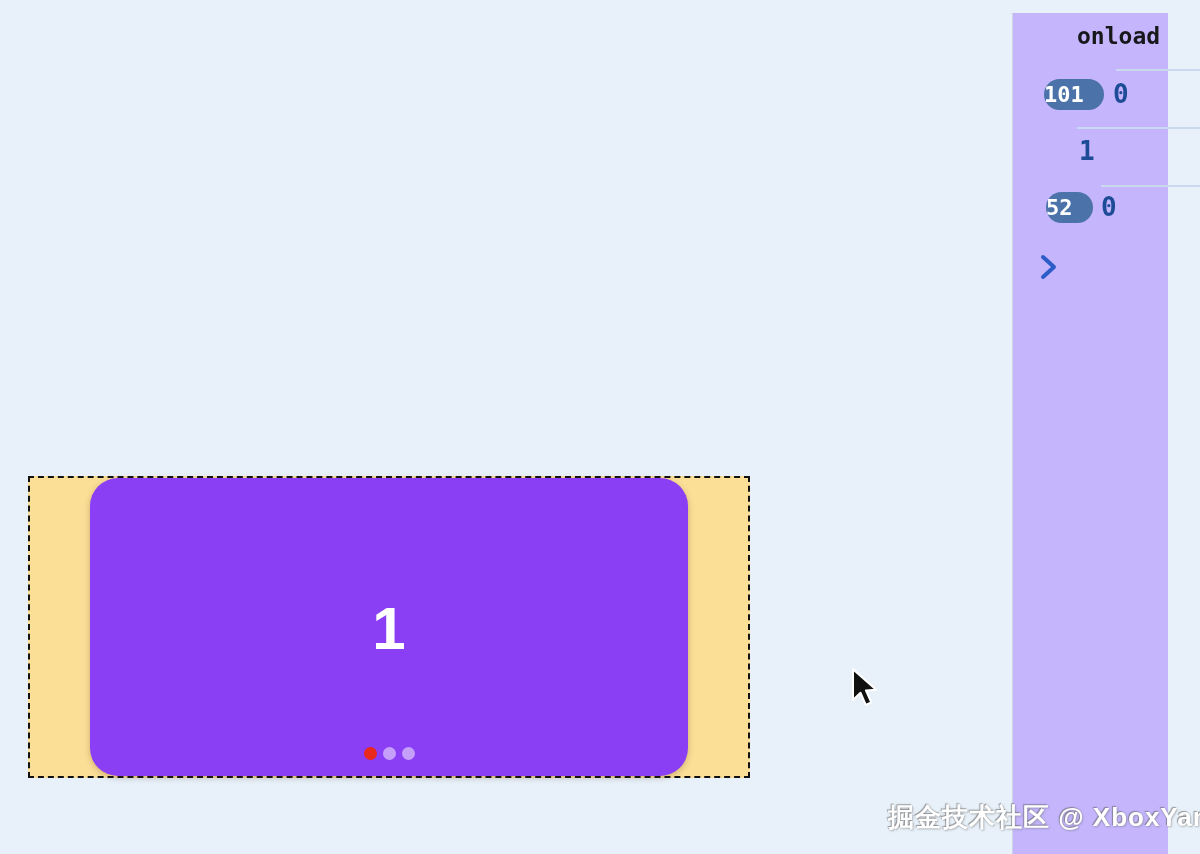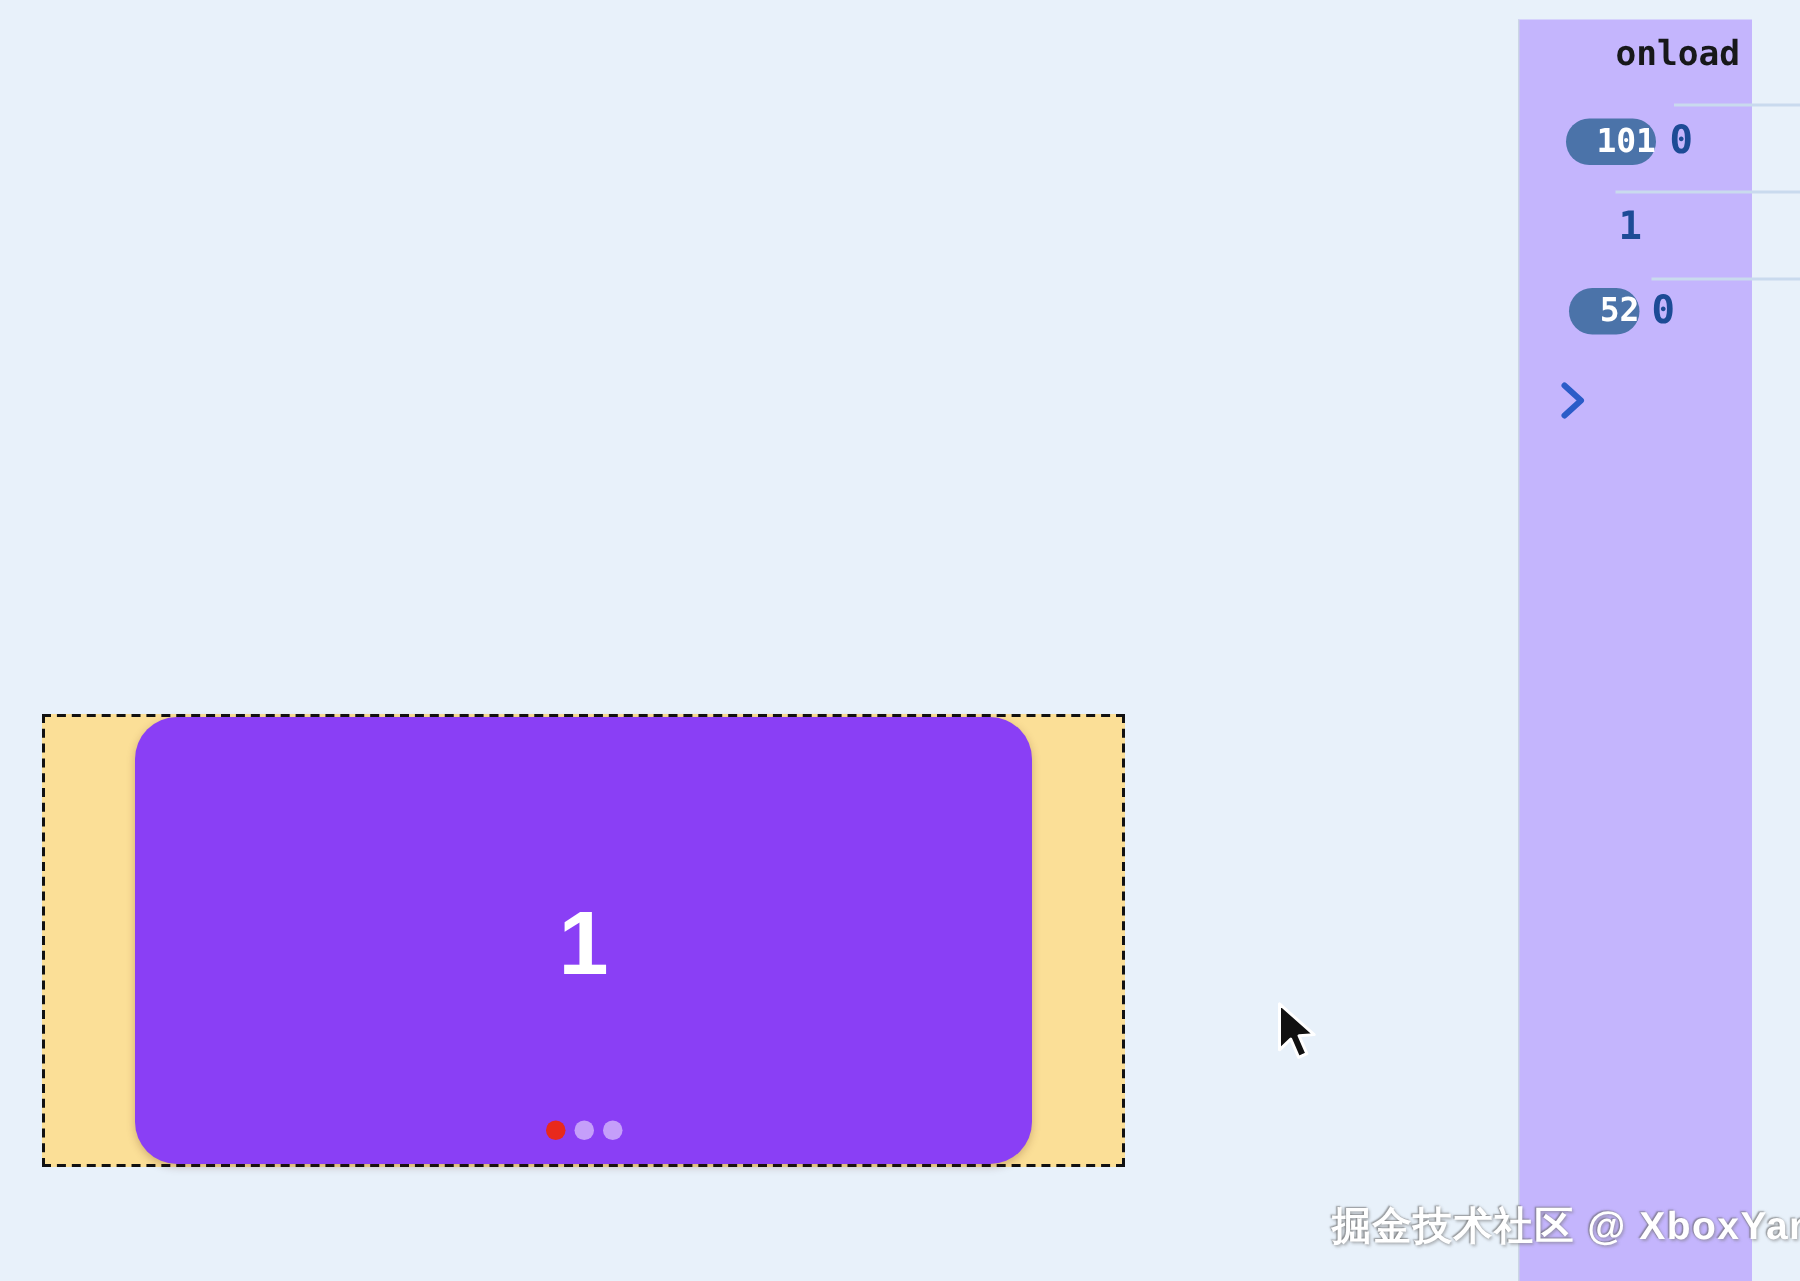--- a/index.html
+++ b/index.html
@@ -45,21 +45,21 @@
     font-size:23px; font-weight:bold; color:#17181A;
     font-family:"DejaVu Sans Mono", monospace;
   }
   .divider { position:absolute; height:2px; background:#C9DAEE; }
   .div-1 { top:56px;  left:103px; width:85px; }
   .div-2 { top:114px; left:64px;  width:124px; }
   .div-3 { top:172px; left:88px;  width:100px; }
 
   .count-badge {
     position:absolute; height:31px; border-radius:16px; background:#4B73A9;
-    color:#ffffff; font-weight:bold; font-size:22px; line-height:31px; text-align:right;
+    color:#ffffff; font-weight:bold; font-size:22px; line-height:31px; text-align:left;
     font-family:"DejaVu Sans Mono", monospace;
   }
   .badge-1 { left:31px; top:66px;  width:60px; }
   .badge-3 { left:33px; top:179px; width:47px; }
 
   .log-value {
     position:absolute; font-size:26px; font-weight:bold; color:#1D4B96; line-height:31px;
     font-family:"DejaVu Sans Mono", monospace;
   }
   .val-1 { left:100px; top:66px; }

